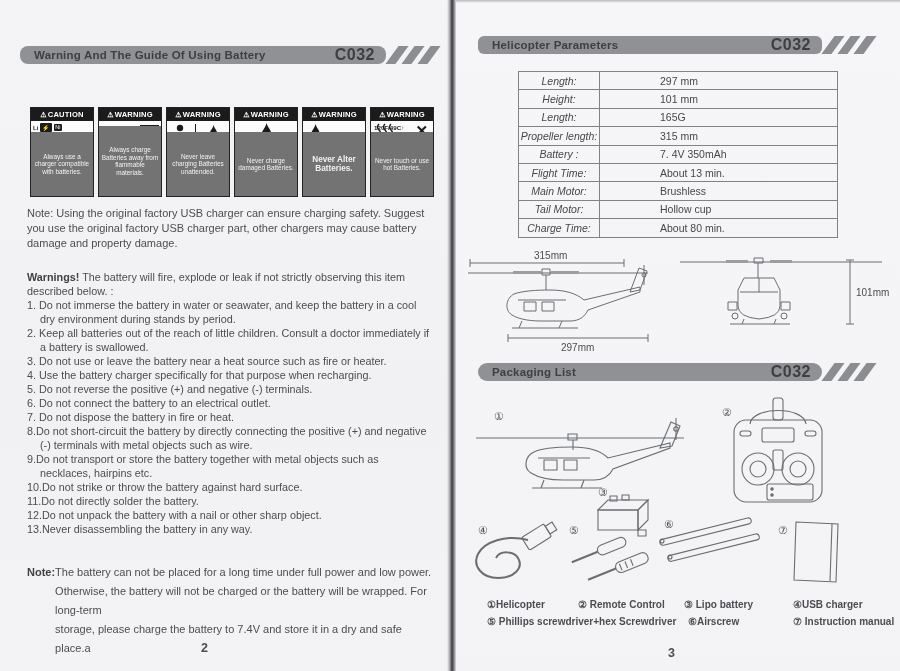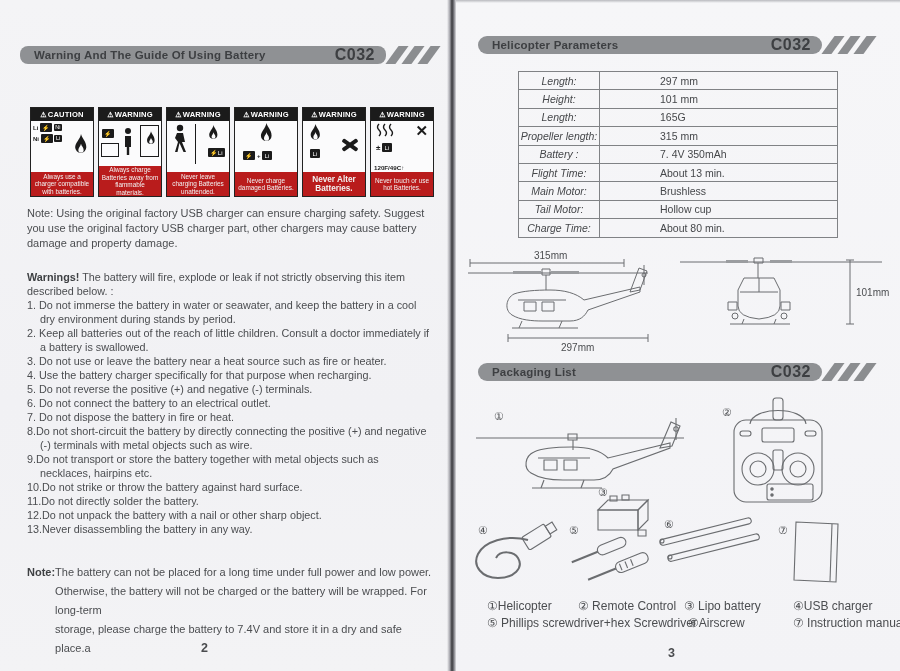--- a/index.html
+++ b/index.html
@@ -23,21 +23,21 @@
   .hbar .hb-model{position:absolute;right:11px;top:0;line-height:18px;font-size:16px;font-weight:bold;color:#3d3f42;letter-spacing:.5px;}
   .stripes{position:absolute;height:18px;display:flex;gap:6px;}
   .stripe{width:10px;height:18px;background:#8b8d90;transform:skewX(-36deg);}
 
   
   .wrow{position:absolute;left:30px;top:107px;display:flex;gap:4px;}
   .wbox{width:64px;height:90px;background:#fbfbfc;border:1px solid #222;box-sizing:border-box;display:flex;flex-direction:column;}
   .whead{background:#1b1b1b;color:#fff;height:13px;line-height:13px;text-align:center;font-size:7.6px;font-weight:bold;letter-spacing:.2px;white-space:nowrap;}
   .whead .tri{font-size:7px;margin-right:1px;}
   .wbody{flex:1;position:relative;overflow:hidden;}
-  .wcap{background:#b91c1c;color:#f2f2f2;min-height:24px;display:flex;align-items:center;justify-content:center;text-align:center;font-size:6.4px;line-height:7.4px;padding:0 2px;}
+  .wcap{background:#737373;color:#f2f2f2;min-height:24px;display:flex;align-items:center;justify-content:center;text-align:center;font-size:6.4px;line-height:7.4px;padding:20px 2px;}
   .wcap.big{font-size:8.2px;font-weight:bold;line-height:9px;}
   .mini-batt{display:inline-flex;align-items:center;justify-content:center;background:#1b1b1b;color:#fff;font-size:6px;line-height:1;padding:1.5px 2.5px;border-radius:1px;}
   .mini-tag{display:inline-flex;align-items:center;justify-content:center;background:#1b1b1b;color:#fff;font-size:5.5px;line-height:1;padding:1px 1.5px;border-radius:1px;}
   .chip-row{display:flex;align-items:center;gap:1.5px;margin:2px 0 0 2px;}
   .chip-label{font-size:6px;font-weight:bold;color:#1b1b1b;}
   .cross-glyph{font-size:15px;font-weight:bold;color:#1b1b1b;line-height:1;}
   .pm-glyph{font-size:8px;font-weight:bold;color:#1b1b1b;}
   .temp-label{position:absolute;left:3px;bottom:1px;font-size:6.2px;font-weight:bold;color:#1b1b1b;white-space:nowrap;}
 
   
@@ -51,21 +51,21 @@
 
   
   .ptable{position:absolute;left:62px;top:71px;width:320px;border-collapse:collapse;}
   .ptable td{border:1px solid #808285;font-size:10.5px;color:#45474a;height:17.4px;padding:0;}
   .ptable td.lbl{width:80px;text-align:center;font-style:italic;}
   .ptable td.val{padding-left:60px;}
 
   
   .lineart{position:absolute;}
   .lineart path,.lineart line,.lineart rect,.lineart circle,.lineart ellipse,.lineart polyline{vector-effect:non-scaling-stroke;}
-  .legend-item{position:absolute;font-size:12px;color:#4b4d50;white-space:nowrap;}
+  .legend-item{position:absolute;font-size:10px;color:#4b4d50;white-space:nowrap;font-weight:bold;}
 </style>
 </head>
 <body>
 
 <div class="page page-left">
 
   <div class="hbar" style="left:20px;top:46px;width:366px;border-radius:8px;">
     <span class="hb-title">Warning And The Guide Of Using Battery</span>
     <span class="hb-model">C032</span>
   </div>
@@ -241,21 +241,21 @@
     </div>
   </div>
 
   <span class="pagenum" style="left:201px;top:641px;">2</span>
 </div>
 
 <div class="binding"></div>
 
 <div class="page page-right">
 
-  <div class="hbar" style="left:22px;top:36px;width:344px;">
+  <div class="hbar" style="left:22px;top:36px;width:344px;border-radius:6px;">
     <span class="hb-title">Helicopter Parameters</span>
     <span class="hb-model">C032</span>
   </div>
   <div class="stripes" style="left:372px;top:36px;">
     <span class="stripe"></span>
     <span class="stripe"></span>
     <span class="stripe"></span>
   </div>
 
   <table class="ptable">

